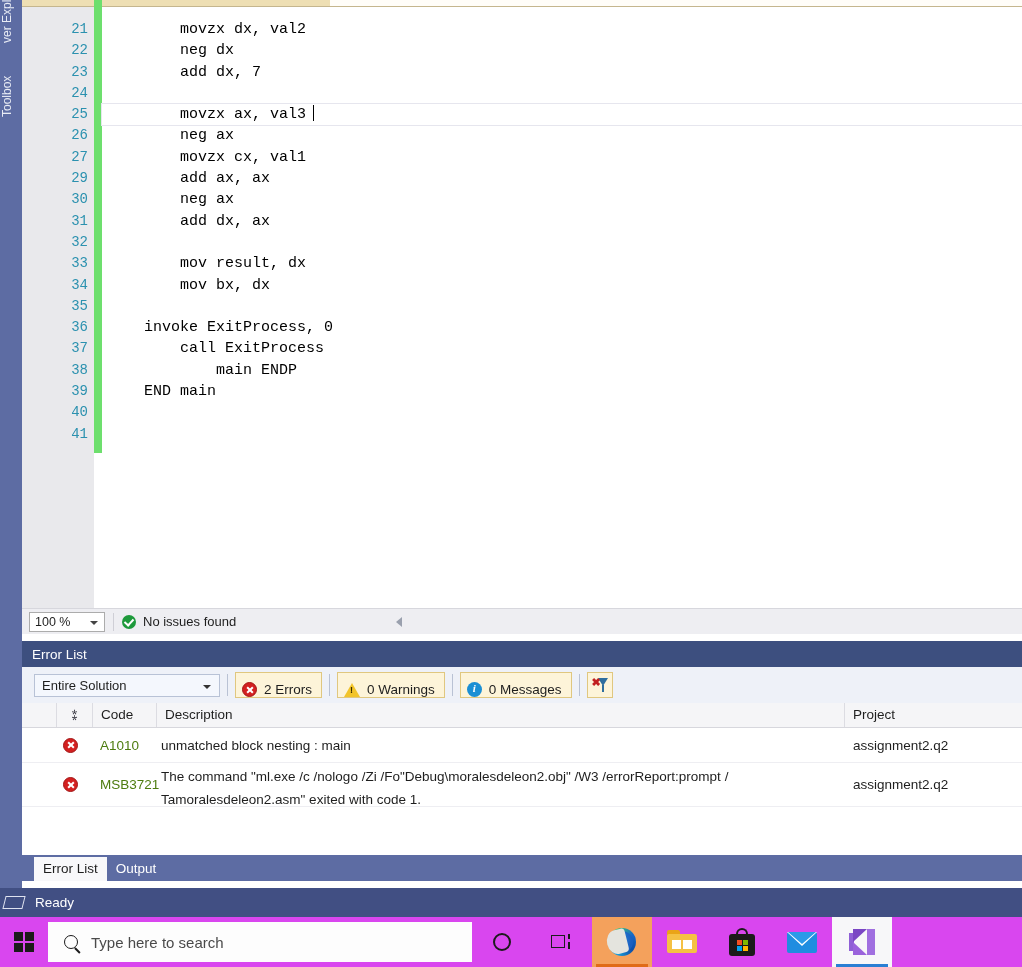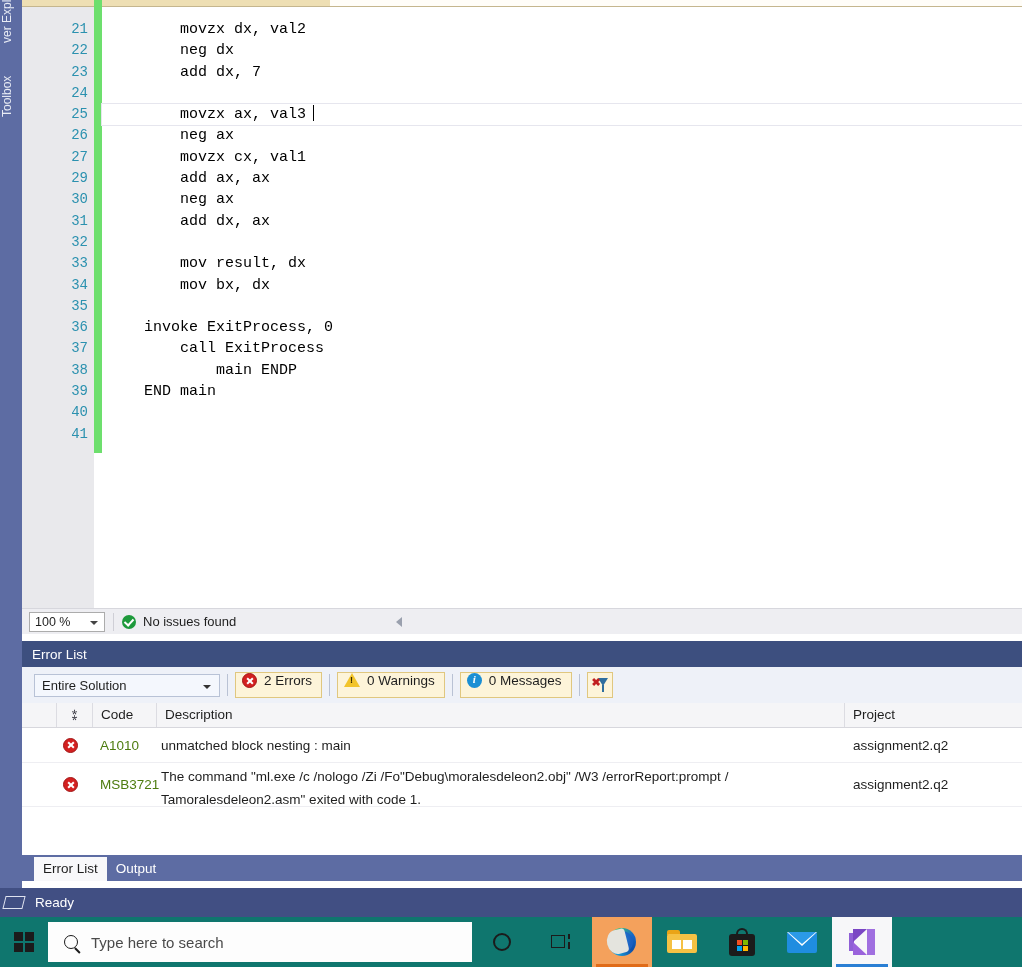--- a/index.html
+++ b/index.html
@@ -176,21 +176,21 @@
     width: 0; height: 0;
     border-left: 4px solid transparent;
     border-right: 4px solid transparent;
     border-top: 4px solid #333;
   }
   .tbsep { width: 1px; height: 22px; background: #b9c2d4; margin: 0 7px; }
   .counter-btn {
     height: 26px; padding: 0 9px 0 6px;
     background: #fdf4d9;
     border: 1px solid #e0c77f;
-    display: flex; align-items: flex-start; gap: 7px;
+    display: flex; align-items: flex-end; gap: 7px;
     font-size: 13.5px; color: #1e1e1e;
   }
   .ic-err {
     width: 15px; height: 15px; border-radius: 50%;
     background: #d32020; position: relative; flex: 0 0 auto;
     border: 1px solid #a31616;
   }
   .ic-err::before, .ic-err::after {
     content: ""; position: absolute; left: 2.5px; top: 5.7px;
     width: 8px; height: 2px; background: #fff;
@@ -320,21 +320,21 @@
     margin-left: 4px; margin-right: 11px;
     width: 20px; height: 13px;
     border: 1.7px solid #dfe3f0;
     border-top-color: #dfe3f0;
     transform: skewX(-14deg);
   }
 
   
   .taskbar {
     position: absolute; left: 0; top: 917px; width: 1022px; height: 50px;
-    background: #0f766e;
+    background: #d946ef;
     display: flex; align-items: center;
   }
   .start-btn { width: 48px; height: 50px; display: flex; align-items: center; justify-content: center; }
   .winlogo { width: 20px; height: 20px; display: grid; grid-template-columns: 1fr 1fr; grid-template-rows: 1fr 1fr; gap: 2.5px; }
   .winlogo i { background: #1b1b1b; display: block; }
   .search-box {
     width: 424px; height: 40px; background: #fdfdfd;
     display: flex; align-items: center; gap: 13px;
     padding-left: 16px;
     font-size: 15px; color: #4a4a4a;

